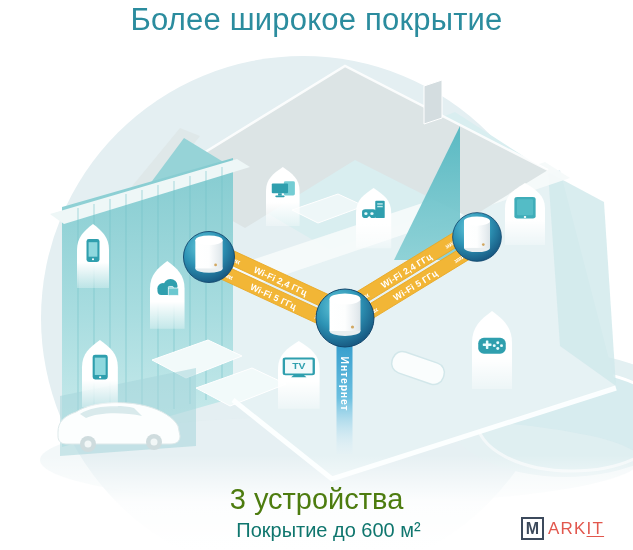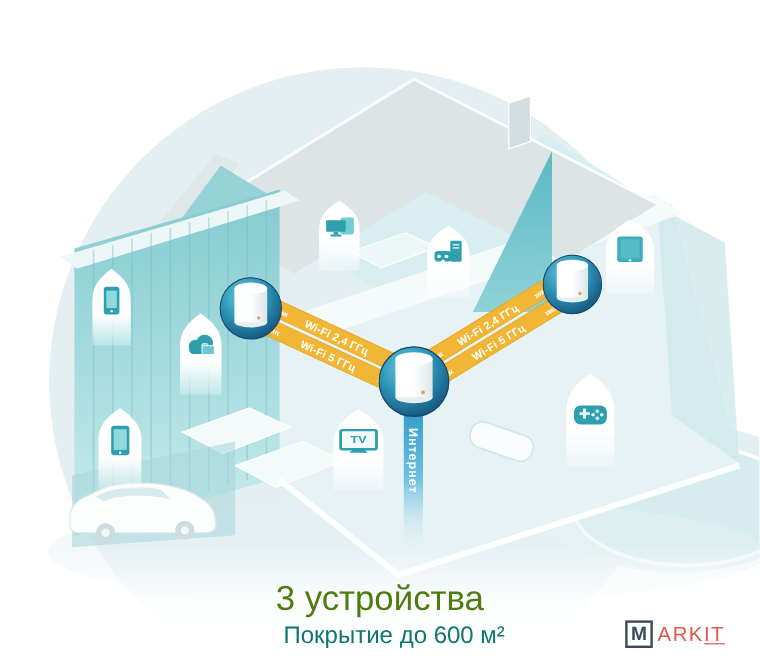--- a/index.html
+++ b/index.html
@@ -284,20 +284,21 @@
       <g>
         <rect x="9.5" y="14" width="13.5" height="23.5" rx="2.2" fill="#2f9fae"></rect>
         <rect x="11.4" y="16.8" width="9.7" height="16.5" fill="#8ed8de"></rect>
         <circle cx="16.2" cy="35.5" r="1" fill="#ffffff"></circle>
       </g>
     </g>
 
     <rect x="0" y="455" width="633" height="95" fill="url(#gradFadeWhite)"></rect>
   </svg>
 
+  <div class="title">Более широкое покрытие</div>
   <div class="devices">3 устройства</div>
   <div class="coverage">Покрытие до 600 м²</div>
 
   <div class="watermark">
     <div class="wm-box">M</div>
     <div class="wm-text"><span>ARK</span><span class="wm-it">IT</span></div>
   </div>
 
 </div>
 

